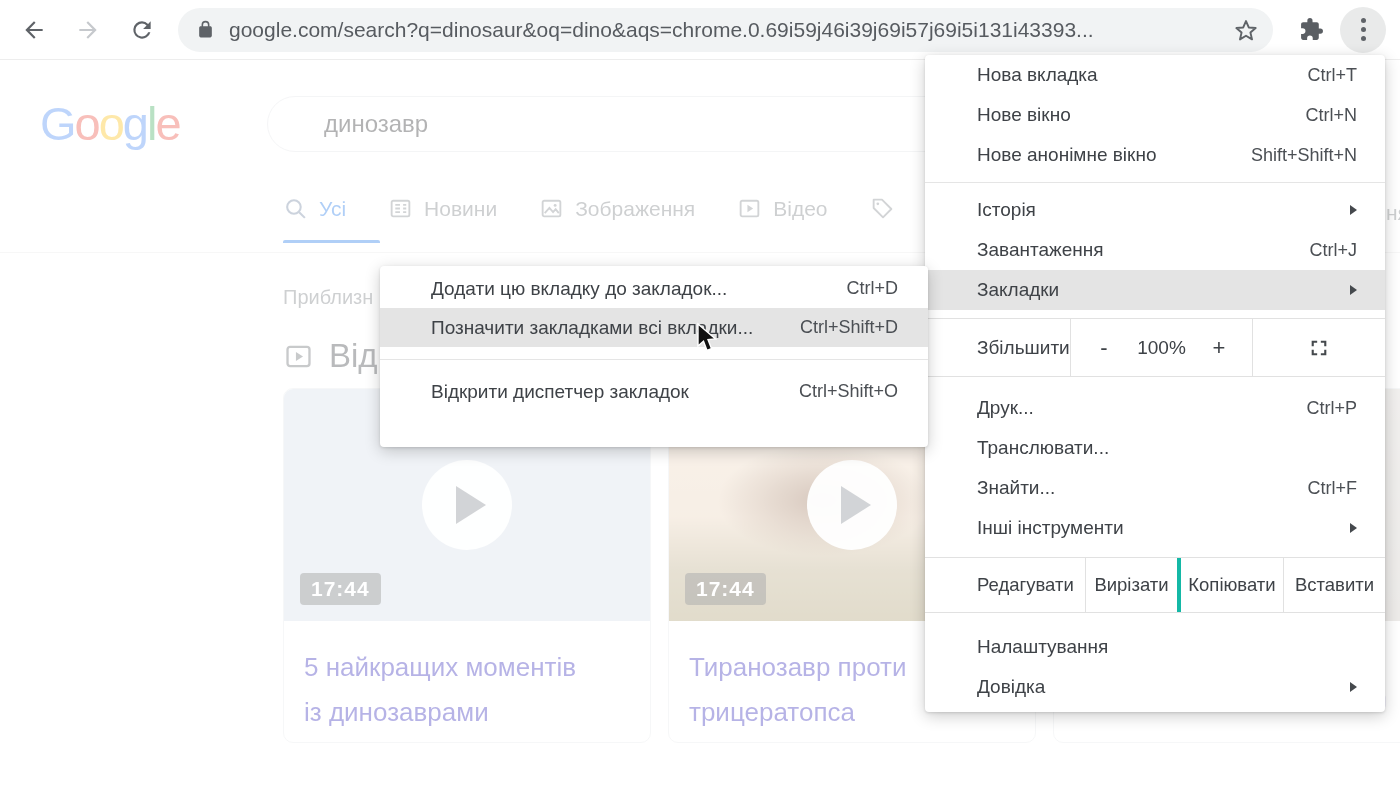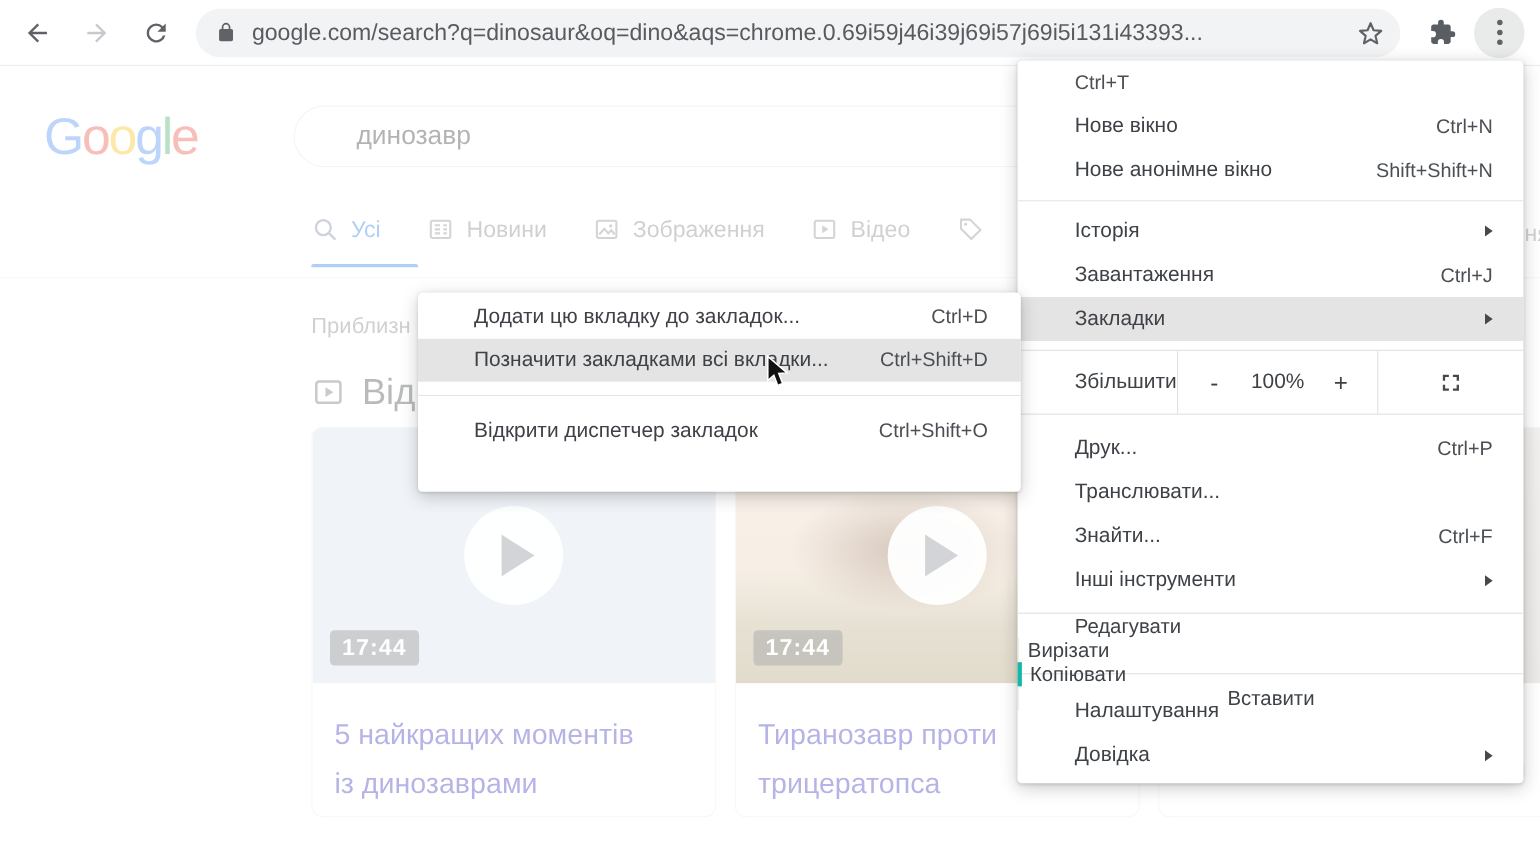--- a/index.html
+++ b/index.html
@@ -84,21 +84,21 @@
   .mdiv { height:1px; background:#e5e5e5; margin:7px 0; }
   .zoom-row { margin-top:8px; height:59px; border-top:1px solid #e1e1e1; border-bottom:1px solid #e1e1e1; display:flex; align-items:stretch; }
   .zoom-row .z-label { width:145px; display:flex; align-items:center; padding-left:52px; font-size:19px; color:#3e4247; }
   .zoom-row .z-mid { width:183px; border-left:1px solid #e1e1e1; border-right:1px solid #e1e1e1;
                      display:flex; align-items:center; justify-content:space-between; padding:0 22px; }
   .zoom-row .z-mid .zbtn { font-size:22px; color:#3e4247; width:22px; text-align:center; }
   .zoom-row .z-mid .zlevel { font-size:19px; color:#3e4247; }
   .zoom-row .z-full { flex:1; display:flex; align-items:center; justify-content:center; color:#45494d; }
   .zoom-row .z-full svg { width:22px; height:22px; }
   .sect-gap { height:11px; }
-  .edit-row { margin-top:9px; height:56px; border-top:1px solid #e1e1e1; border-bottom:1px solid #e1e1e1; display:flex; align-items:stretch;flex-direction:column; }
+  .edit-row { margin-top:9px; height:56px; border-top:1px solid #e1e1e1; border-bottom:1px solid #e1e1e1; display:flex; align-items:stretch; }
   .edit-row .ecell { display:flex; align-items:center; justify-content:center; font-size:18.5px; color:#3e4247; }
   .edit-row .e1 { width:160px; justify-content:flex-start; padding-left:52px; }
   .edit-row .e2 { width:92px; border-left:1px solid #e1e1e1; }
   .edit-row .e3 { width:106px; border-left:4px solid #14b8a6; }
   .edit-row .e4 { flex:1; border-left:1px solid #e1e1e1; }
   .gap14 { height:14px; }
   .smi { display:flex; align-items:center; height:39px; padding:0 30px 0 51px; }
   .smi .lbl { font-size:19px; color:#3e4247; flex:1; white-space:nowrap; }
   .smi .sc { font-size:18px; color:#4b4f54; }
   .smi.hl { background:#e4e4e4; }
@@ -241,20 +241,21 @@
         <div class="thumb thumb-3"></div>
         <div class="text-remnant"></div>
       </div>
     </div>
   </div>
 
   <div class="dim"></div>
 
   <nav class="menu main-menu">
     <div class="mi">
+      <span class="lbl">Нова вкладка</span>
       <span class="sc">Ctrl+T</span>
     </div>
     <div class="mi">
       <span class="lbl">Нове вікно</span>
       <span class="sc">Ctrl+N</span>
     </div>
     <div class="mi">
       <span class="lbl">Нове анонімне вікно</span>
       <span class="sc">Shift+Shift+N</span>
     </div>

